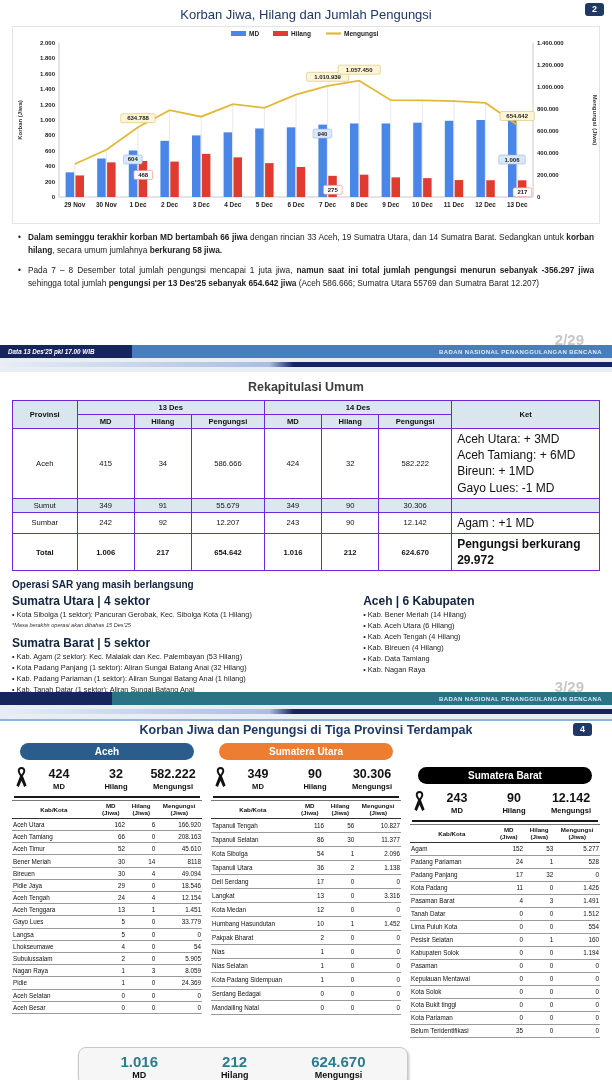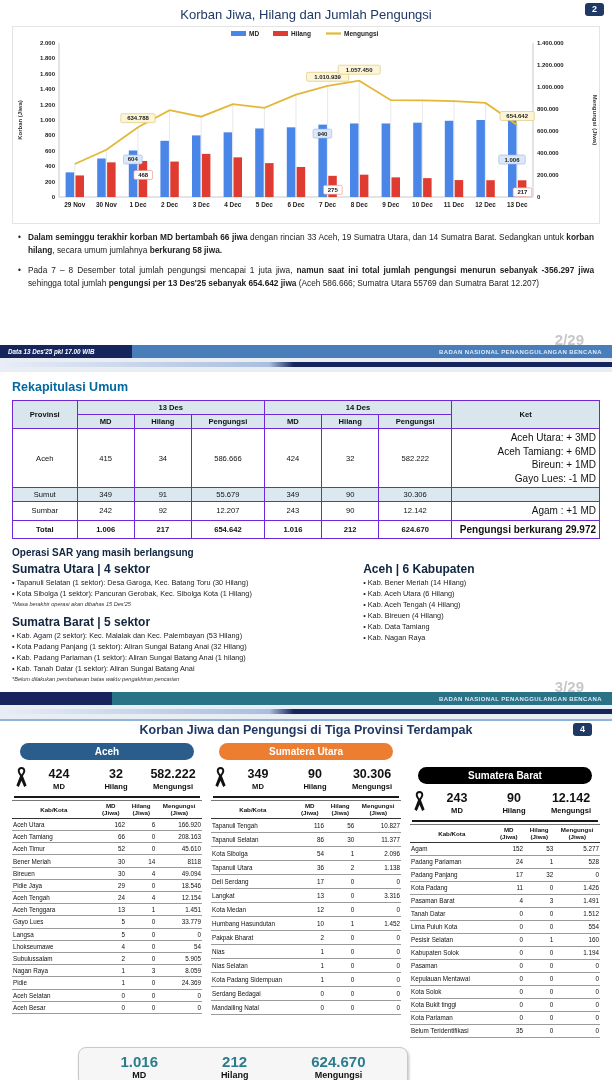--- a/index.html
+++ b/index.html
@@ -17,25 +17,25 @@
   .fb-left{background:#16255c;color:#fff;font-style:italic;font-weight:bold;font-size:6.3px;display:flex;align-items:center;padding:0 8px;box-sizing:border-box}
   .fb1 .fb-left{width:132px}
   .fb2 .fb-left,.fb3 .fb-left{width:112px}
   .fb-right{flex:1;display:flex;align-items:center;justify-content:flex-end;padding-right:10px;color:#dfe9f5;font-size:6px;font-weight:bold;letter-spacing:.4px}
   .fb1 .fb-right{background:#4a7ebb}
   .fb2 .fb-right,.fb3 .fb-right{background:#2a7286}
   .wm{position:absolute;right:28px;top:-14px;font-size:15px;font-weight:bold;color:#909090;opacity:.5}
   .gap{height:14px;position:relative}
   .stripe{position:absolute;top:4px;left:0;width:100%;height:5px;background:linear-gradient(to right,#e8edf6,#a9bedf 44%,#16255c 48%,#16255c)}
   #s2{height:320px;padding-top:6px}
-  .t2{margin:2px 0 6px;text-align:left;color:#0369a1;font-size:12.5px;font-weight:bold}
+  .t2{margin:2px 0 6px;text-align:center;color:#404040;font-size:12.5px;font-weight:bold}
   table.rekap{width:100%;border-collapse:collapse;font-size:7.6px;table-layout:fixed}
   .rekap th,.rekap td{border:1px solid #6d28d9;text-align:center;padding:2px 3px;color:#111}
   .rekap thead th{background:#d9e6ee;font-weight:bold}
-  .rekap td.ket{text-align:right;font-size:10px;padding-left:5px;line-height:1.35}
+  .rekap td.ket{text-align:left;font-size:12px;padding-left:5px;line-height:1.35}
   .rekap tr.shade td{background:#dbe8f0}
   .rekap tr.total td{font-weight:bold}
   .sar-h{font-size:10px;font-weight:bold;color:#10253f;margin:8px 0 4px}
   .sar{display:flex}
   .sar-left{width:57%}
   .sar-right{width:43%;padding-left:16px;box-sizing:border-box}
   .sar-g{margin-bottom:8px}
   .sar-t{font-size:12px;font-weight:bold;color:#10253f;margin-bottom:2px}
   .sar-i{font-size:7.3px;line-height:1.5;color:#222}
   .sar-f{font-size:5.6px;font-style:italic;color:#333;margin-top:1px}
@@ -277,21 +277,20 @@
           <td>624.670</td>
           <td class="ket"><span>Pengungsi </span><span class="b">berkurang 29.972</span></td>
         </tr>
       </tbody>
     </table>
   <div class="sar-h">Operasi SAR yang masih berlangsung</div>
   <div class="sar">
     <div class="sar-left" id="sarL">
         <div class="sar-g">
           <div class="sar-t">Sumatra Utara | 4 sektor</div>
-          <div class="sar-i">• Tapanuli Selatan (1 sektor): Desa Garoga, Kec. Batang Toru (30 Hilang)</div>
           <div class="sar-i">• Kota Sibolga (1 sektor): Pancuran Gerobak, Kec. Sibolga Kota (1 Hilang)</div>
           <div class="sar-f">*Masa berakhir operasi akan dibahas 15 Des'25</div>
         </div>
         <div class="sar-g">
           <div class="sar-t">Sumatra Barat | 5 sektor</div>
           <div class="sar-i">• Kab. Agam (2 sektor): Kec. Malalak dan Kec. Palembayan (53 Hilang)</div>
           <div class="sar-i">• Kota Padang Panjang (1 sektor): Aliran Sungai Batang Anai (32 Hilang)</div>
           <div class="sar-i">• Kab. Padang Pariaman (1 sektor): Aliran Sungai Batang Anai (1 hilang)</div>
           <div class="sar-i">• Kab. Tanah Datar (1 sektor): Aliran Sungai Batang Anai</div>
           <div class="sar-f">*Belum dilakukan pembahasan batas waktu pengakhiran pencarian</div>

